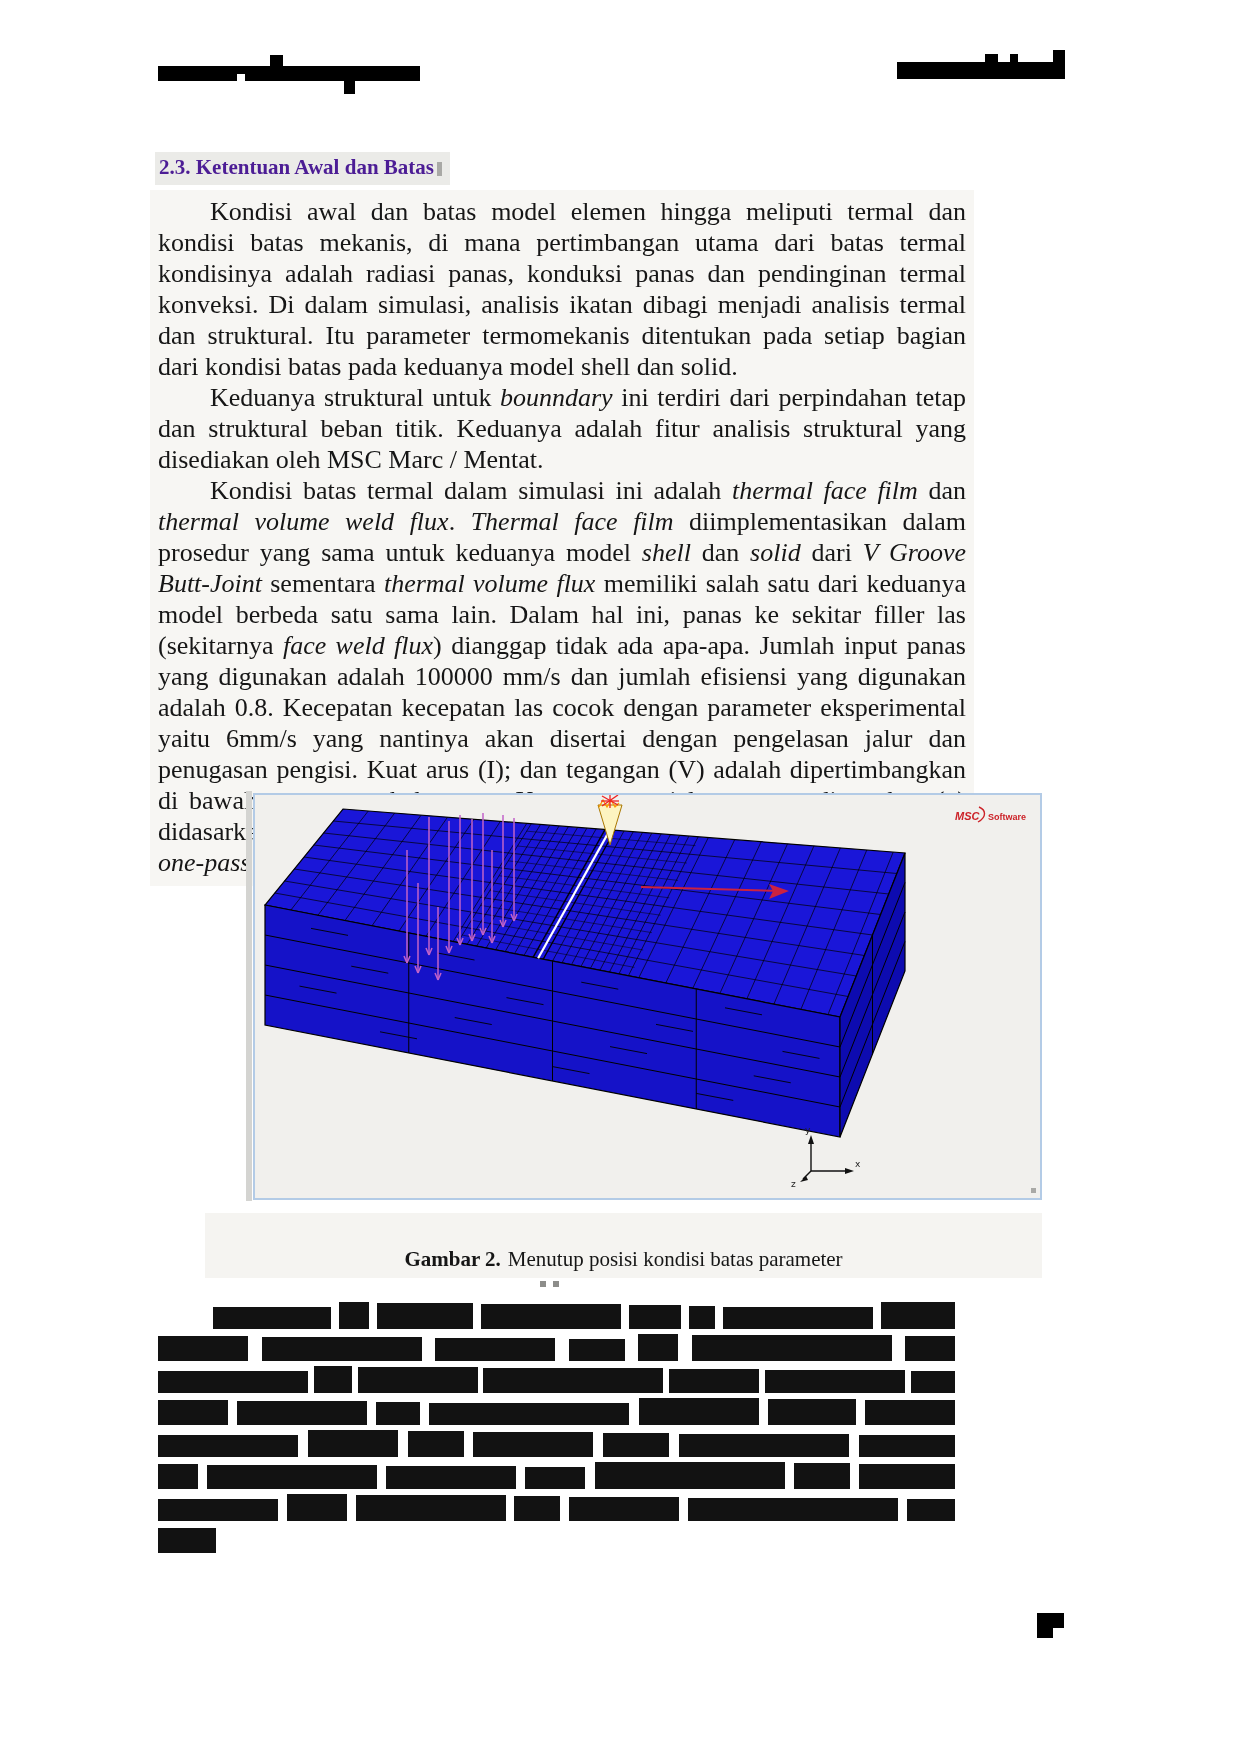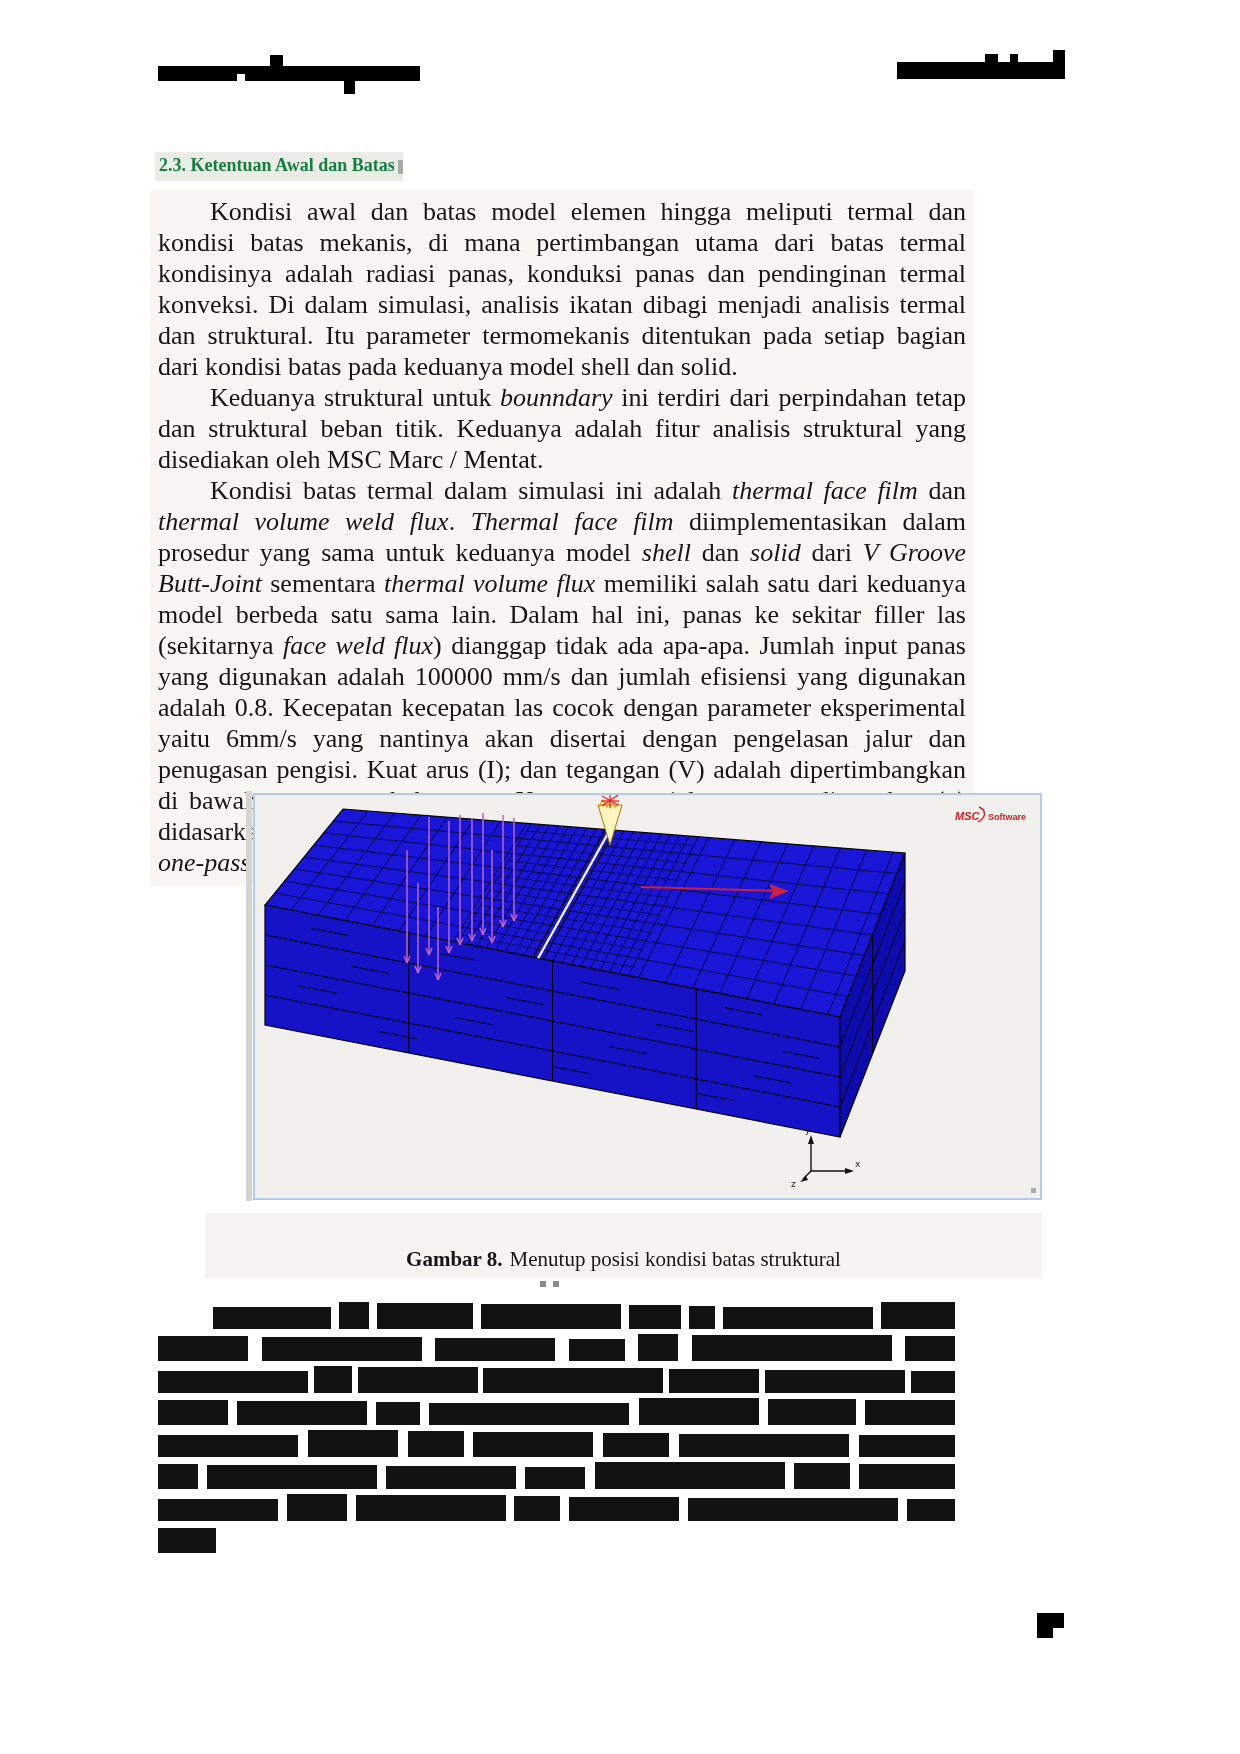--- a/index.html
+++ b/index.html
@@ -5,21 +5,21 @@
   html,body{margin:0;padding:0;background:#ffffff;}
   .page{position:relative;width:1240px;height:1754px;background:#ffffff;
         font-family:"Liberation Serif",serif;color:#161616;overflow:hidden;}
 
   
   .redact{position:absolute;background:#000;}
   .redact-white{position:absolute;background:#fff;}
 
   
   .section-heading{position:absolute;left:155px;top:152px;background:#ebebe8;
-        padding:3px 0 5px 4px;font-weight:bold;font-size:18px;color:#15803d;white-space:nowrap;}
+        padding:3px 8px 5px 4px;font-weight:bold;font-size:21px;color:#4c1d95;white-space:nowrap;}
   .heading-nub{display:inline-block;width:5px;height:14px;background:#a9a9a6;margin-left:3px;vertical-align:middle;}
 
   
   .body-text{position:absolute;left:150px;top:190px;width:808px;background:#f7f6f3;
         padding:6px 8px 8px 8px;font-size:26px;line-height:31px;text-align:justify;}
   .body-text p{margin:0;text-indent:52px;}
   .body-text em{}
 
   
   .figure-strip{position:absolute;left:246px;top:791px;width:6px;height:410px;background:#d4d4d1;}
@@ -227,22 +227,22 @@
         <polygon points="551,381 545,387 553,385" fill="#111" stroke="none"></polygon>
         <text x="550" y="338" class="ax" stroke="none">y</text>
         <text x="600" y="372" class="ax" stroke="none">x</text>
         <text x="536" y="392" class="ax" stroke="none">z</text>
       </g>
     </svg>
     <div class="fig-dot"></div>
   </div>
 
   <div class="caption-band">
-    <span class="caption-label">Gambar 8.</span>
-    <span>Menutup posisi kondisi batas struktural</span>
+    <span class="caption-label">Gambar 2.</span>
+    <span>Menutup posisi kondisi batas parameter</span>
   </div>
   <div class="caption-noise">
       <span></span>
       <span></span>
     </div>
 
   <div class="redact-block">
       <div class="redact-line" style="margin-left: 55px;">
         <span class="redact-word" style="width: 118px; height: 22px;"></span>
         <span class="redact-word" style="width: 30px; height: 27px;"></span>

